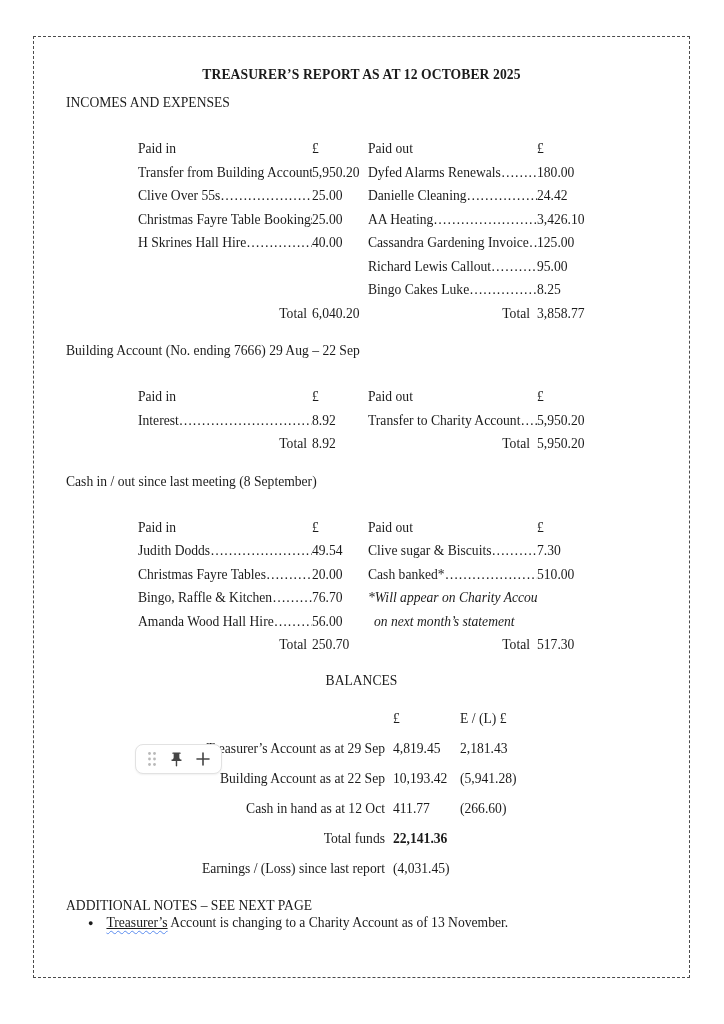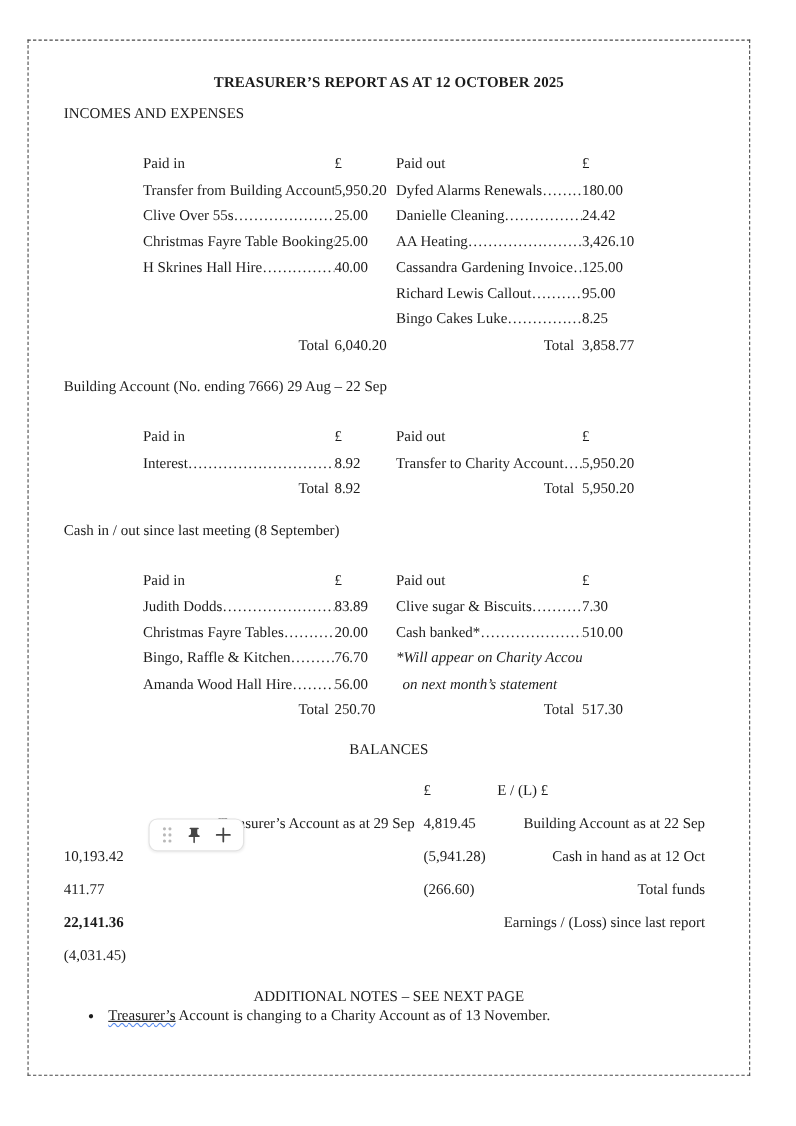--- a/index.html
+++ b/index.html
@@ -1,20 +1,20 @@
 <!DOCTYPE html>
 <html><head>
 <meta charset="utf-8">
 <style>
   * { margin:0; padding:0; box-sizing:border-box; }
   html,body { width:724px; height:1024px; background:#ffffff; overflow:hidden; }
   body { font-family:"Liberation Serif","DejaVu Serif",serif; color:#1b1b1b; font-size:13.6px; }
 
   .page {
-    position:absolute; left:25px; top:36px; width:657px; height:942px;
+    position:absolute; left:33px; top:36px; width:657px; height:942px;
     border:1px dashed #4a4a4a; background:#ffffff;
     padding:30px 32px 0 32px;
   }
 
   .doc-title { text-align:center; font-weight:bold; line-height:16px; letter-spacing:.1px; }
   .section-heading { margin-top:12px; line-height:16px; }
   .table-heading { margin-top:18px; line-height:16px; }
 
   .money-table {
     display:grid; grid-template-columns:174px 56px 169px 1fr;
@@ -28,21 +28,21 @@
   .note-indent { padding-left:6px; }
 
   .balances-table {
     display:grid; grid-template-columns:327px 67px 1fr;
     margin-top:15px; line-height:30px;
   }
   .balances-table .lbl { text-align:right; padding-right:8px; white-space:nowrap; }
   .balances-table .val { white-space:nowrap; }
   .bold { font-weight:bold; }
 
-  .notes-heading { margin-top:14px; line-height:16px;text-align:center; }
+  .notes-heading { margin-top:14px; line-height:16px; }
   .bullet-row { display:flex; margin-left:22px; line-height:17px; align-items:baseline; }
   .bullet-disc { font-size:9px; margin-right:13px; position:relative; top:-1px; }
   .u-solid { text-decoration:underline; }
   .u-wavy { text-decoration:underline wavy #5b8def; text-decoration-thickness:1px; text-underline-offset:3px; }
 
   .block-toolbar {
     position:absolute; left:135px; top:744px; height:30px;
     display:inline-flex; align-items:center; gap:10px;
     padding:0 10px; background:#ffffff;
     border:1px solid #e2e2e2; border-radius:8px;
@@ -120,21 +120,21 @@
   </div>
 
   <div class="table-heading">Cash in / out since last meeting (8 September)</div>
   <div class="money-table">
     <div class="cell">Paid in</div>
     <div class="cell">£</div>
     <div class="cell hdr-out">Paid out</div>
     <div class="cell">£</div>
 
     <div class="cell">Judith Dodds…………………….</div>
-    <div class="cell">83.89</div>
+    <div class="cell">49.54</div>
     <div class="cell">Clive sugar &amp; Biscuits…………..</div>
     <div class="cell">7.30</div>
 
     <div class="cell">Christmas Fayre Tables…………</div>
     <div class="cell">20.00</div>
     <div class="cell">Cash banked*…………………...</div>
     <div class="cell">510.00</div>
 
     <div class="cell">Bingo, Raffle &amp; Kitchen………..</div>
     <div class="cell">76.70</div>
@@ -153,20 +153,21 @@
   </div>
 
   <div class="section-heading" style="margin-top:16px;text-align:center;">BALANCES</div>
   <div class="balances-table">
     <div class="lbl"></div>
     <div class="val">£</div>
     <div class="val">E / (L) £</div>
 
     <div class="lbl">Treasurer’s Account as at 29 Sep</div>
     <div class="val">4,819.45</div>
+    <div class="val">2,181.43</div>
 
     <div class="lbl">Building Account as at 22 Sep</div>
     <div class="val">10,193.42</div>
     <div class="val">(5,941.28)</div>
 
     <div class="lbl">Cash in hand as at 12 Oct</div>
     <div class="val">411.77</div>
     <div class="val">(266.60)</div>
 
     <div class="lbl">Total funds</div>

